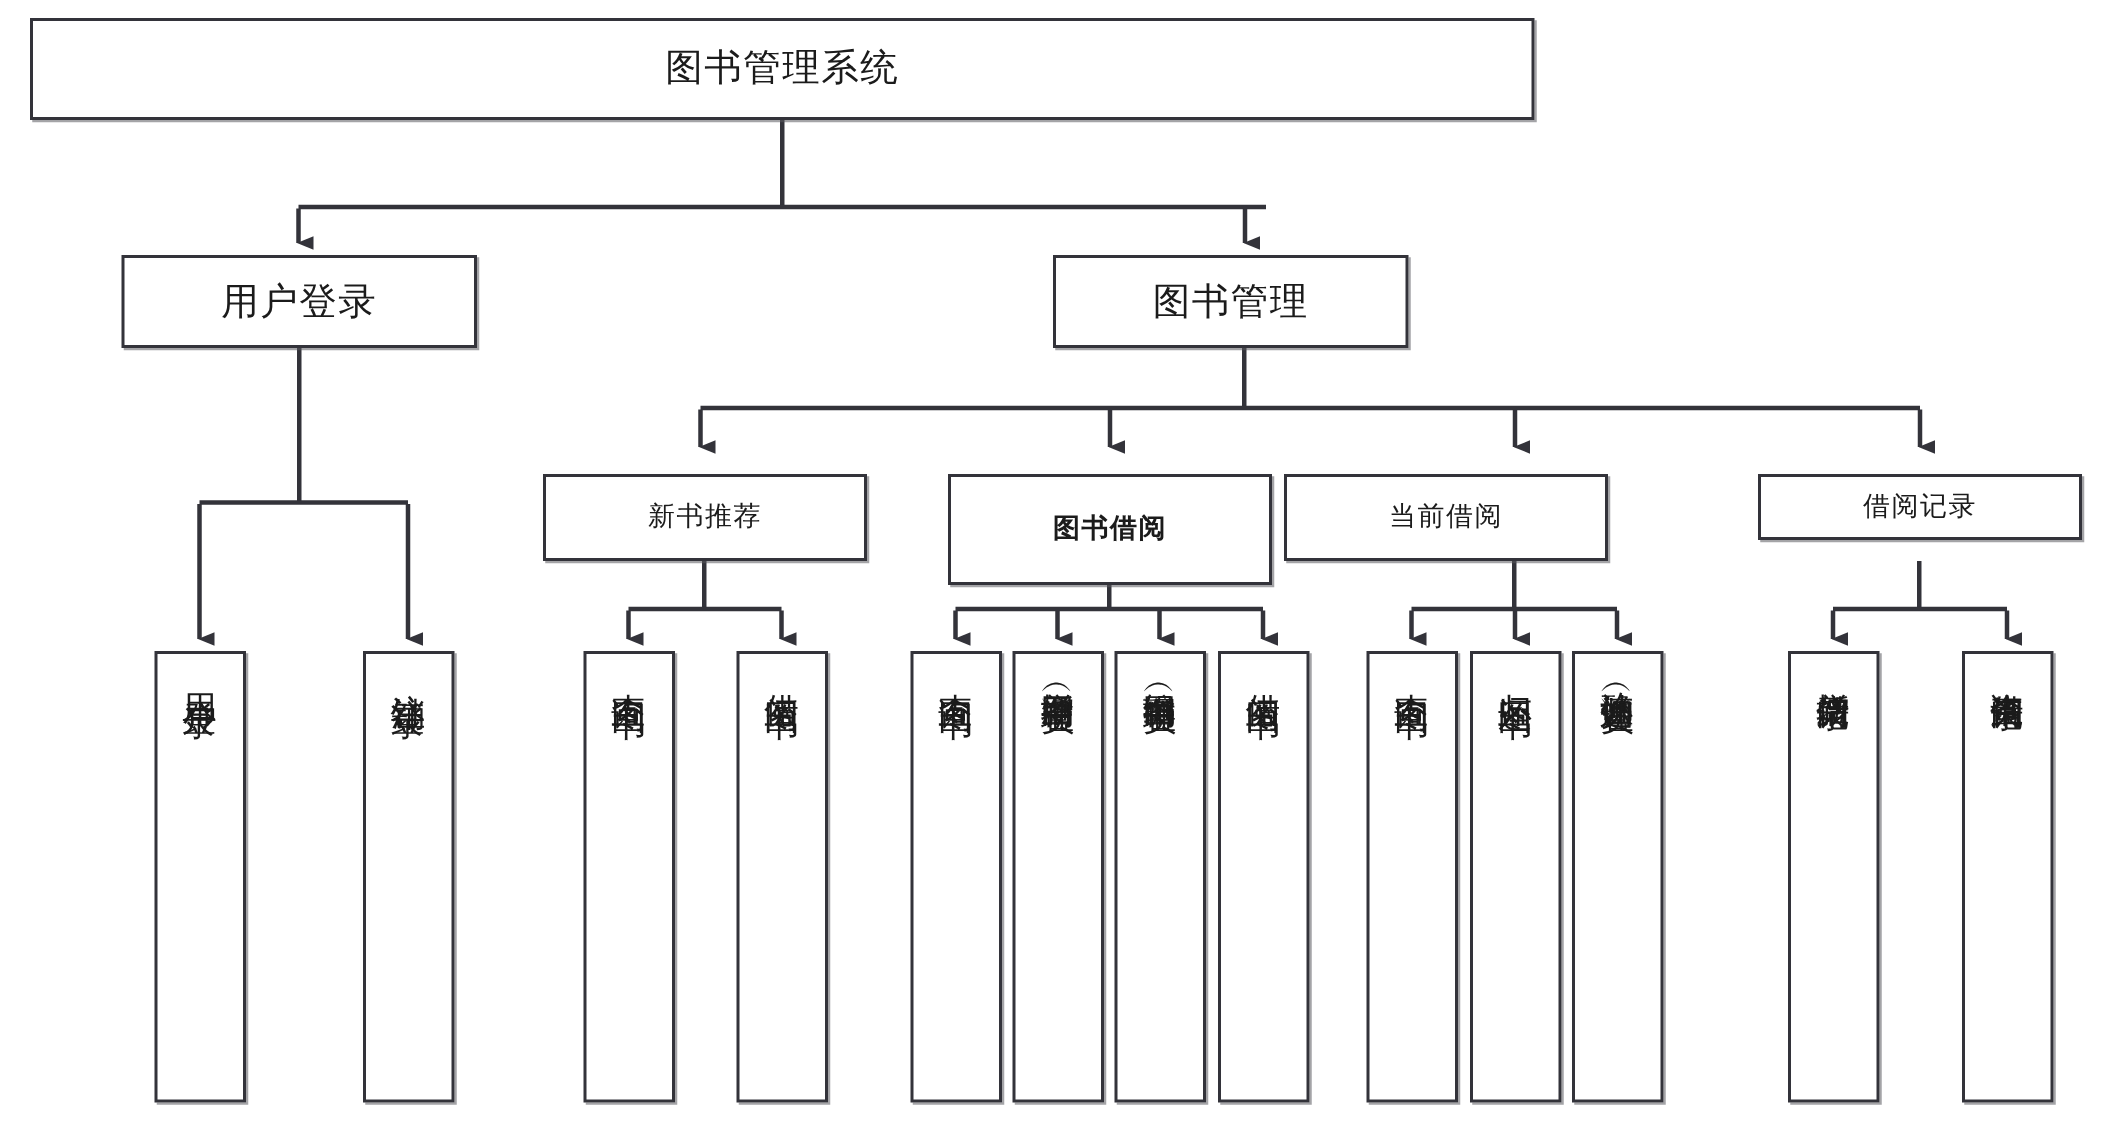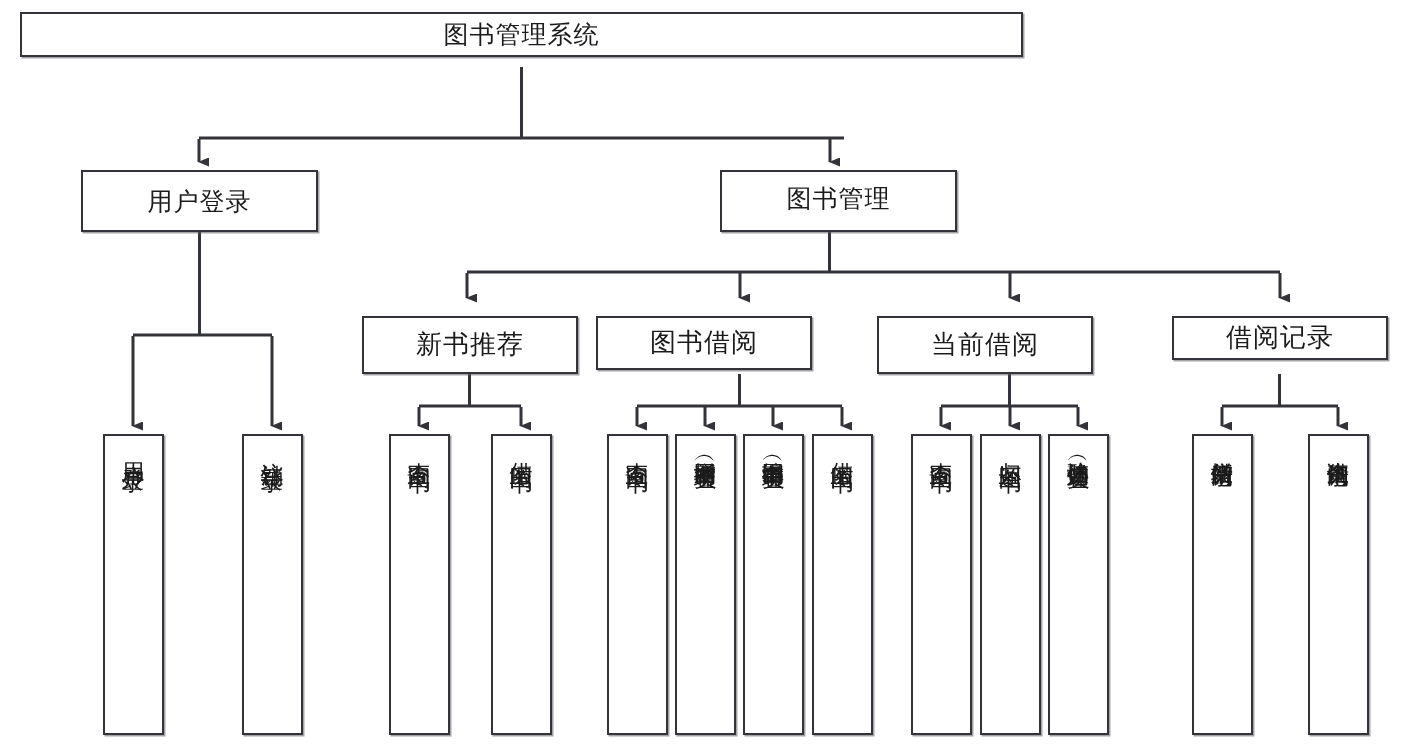--- a/index.html
+++ b/index.html
@@ -50,21 +50,21 @@
     font-size: 25px;
     letter-spacing: 1px;
   }
   .node.root .node-label {
     font-size: 25px;
   }
   .node.level2 .node-label {
     font-size: 25px;
   }
   .node.level3 .node-label {
-    font-size: 26px;
+    font-size: 18px;
   }
   
   .node.leaf {
     align-items: flex-start;
     justify-content: center;
     padding-top: 8px;
   }
   .node.leaf .node-label {
     writing-mode: vertical-rl;
     text-orientation: upright;
@@ -137,41 +137,41 @@
       <path d="M 1010 407 L 1010 426" marker-end="url(#arrowhead)"></path>
       <path d="M 1078 407 L 1078 426" marker-end="url(#arrowhead)"></path>
 
       <path d="M 1279.5 374 L 1279.5 406"></path>
       <path d="M 1222 406 L 1338 406"></path>
       <path d="M 1222 407 L 1222 426" marker-end="url(#arrowhead)"></path>
       <path d="M 1338 407 L 1338 426" marker-end="url(#arrowhead)"></path>
     </g>
   </svg>
 
-  <div class="node horiz root" style="left:20px; top:12px; width:1003px; height:45px;">
+  <div class="node horiz root" style="left:20px; top:12px; width:1003px; height:68px;font-family:Liberation Serif, serif;">
     <span class="node-label">图书管理系统</span>
   </div>
 
   <div class="node horiz level2" style="left:81px; top:170px; width:237px; height:62px;">
     <span class="node-label">用户登录</span>
   </div>
 
-  <div class="node horiz level2" style="left:720px; top:170px; width:237px; height:62px;font-family:Liberation Mono, monospace;">
+  <div class="node horiz level2" style="left:702px; top:170px; width:237px; height:62px;">
     <span class="node-label">图书管理</span>
   </div>
 
   <div class="node horiz level3" style="left:362px; top:316px; width:216px; height:58px;">
     <span class="node-label">新书推荐</span>
   </div>
 
-  <div class="node horiz level3" style="left:596px; top:316px; width:216px; height:54px;">
+  <div class="node horiz level3" style="left:632px; top:316px; width:216px; height:74px;font-weight:bold;">
     <span class="node-label">图书借阅</span>
   </div>
 
-  <div class="node horiz level3" style="left:877px; top:316px; width:216px; height:58px;">
+  <div class="node horiz level3" style="left:856px; top:316px; width:216px; height:58px;">
     <span class="node-label">当前借阅</span>
   </div>
 
   <div class="node horiz level3" style="left:1172px; top:316px; width:216px; height:44px;">
     <span class="node-label">借阅记录</span>
   </div>
 
   <div class="node leaf" style="left:103px; top:434px; width:61px; height:301px;">
     <span class="node-label">用户登录</span>
   </div>

